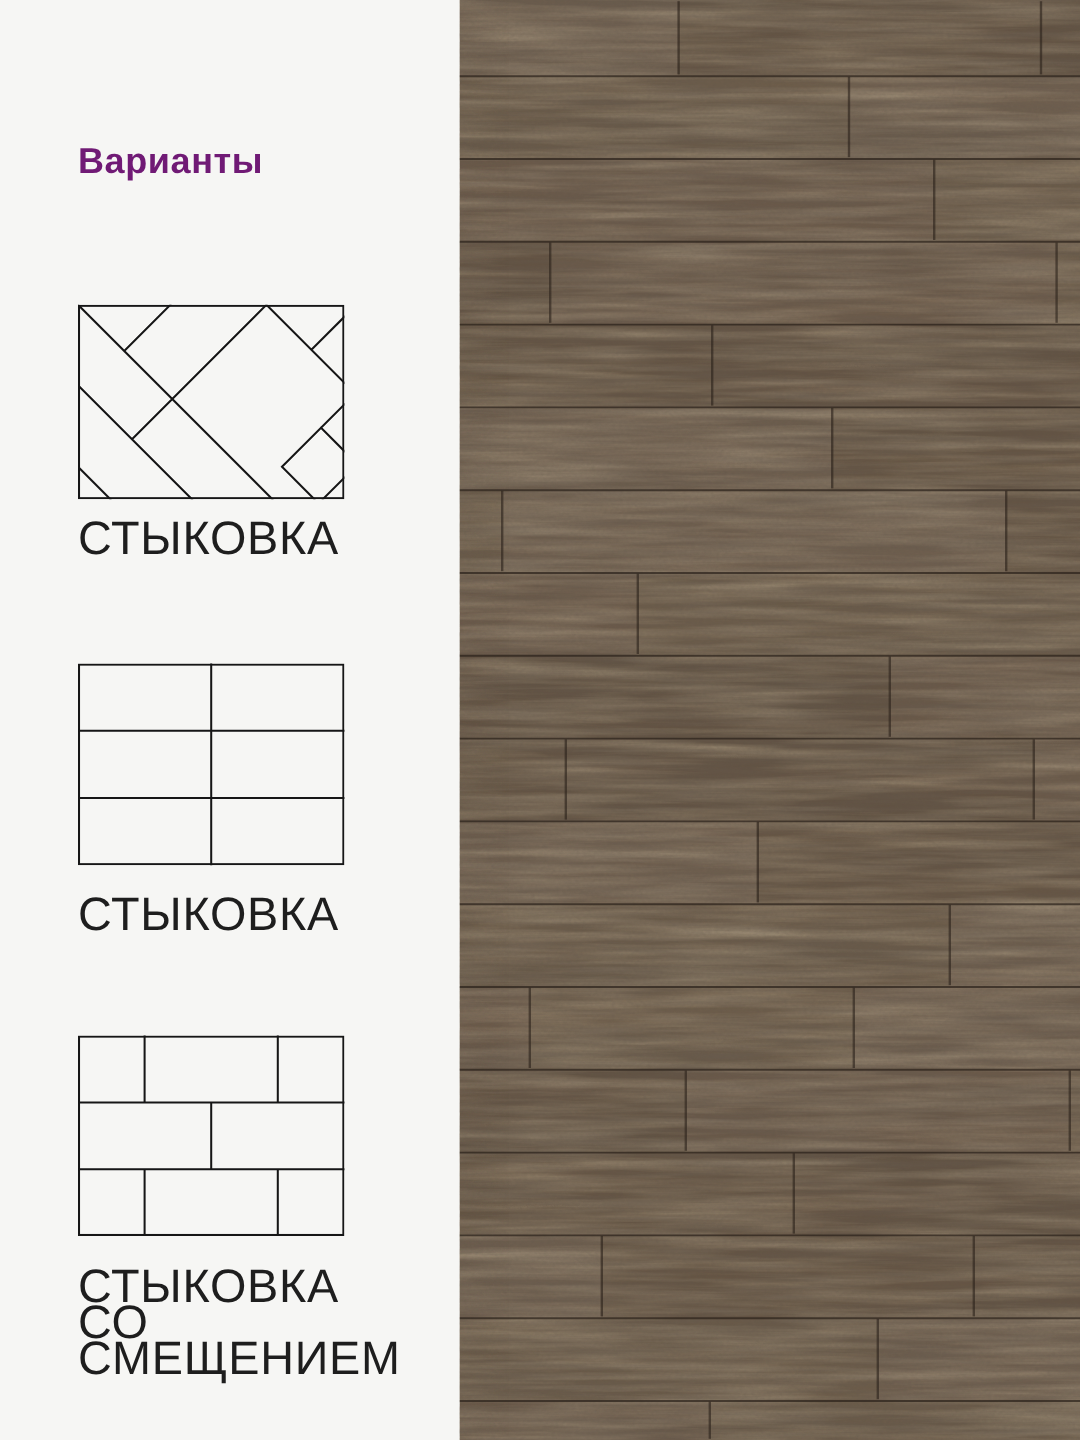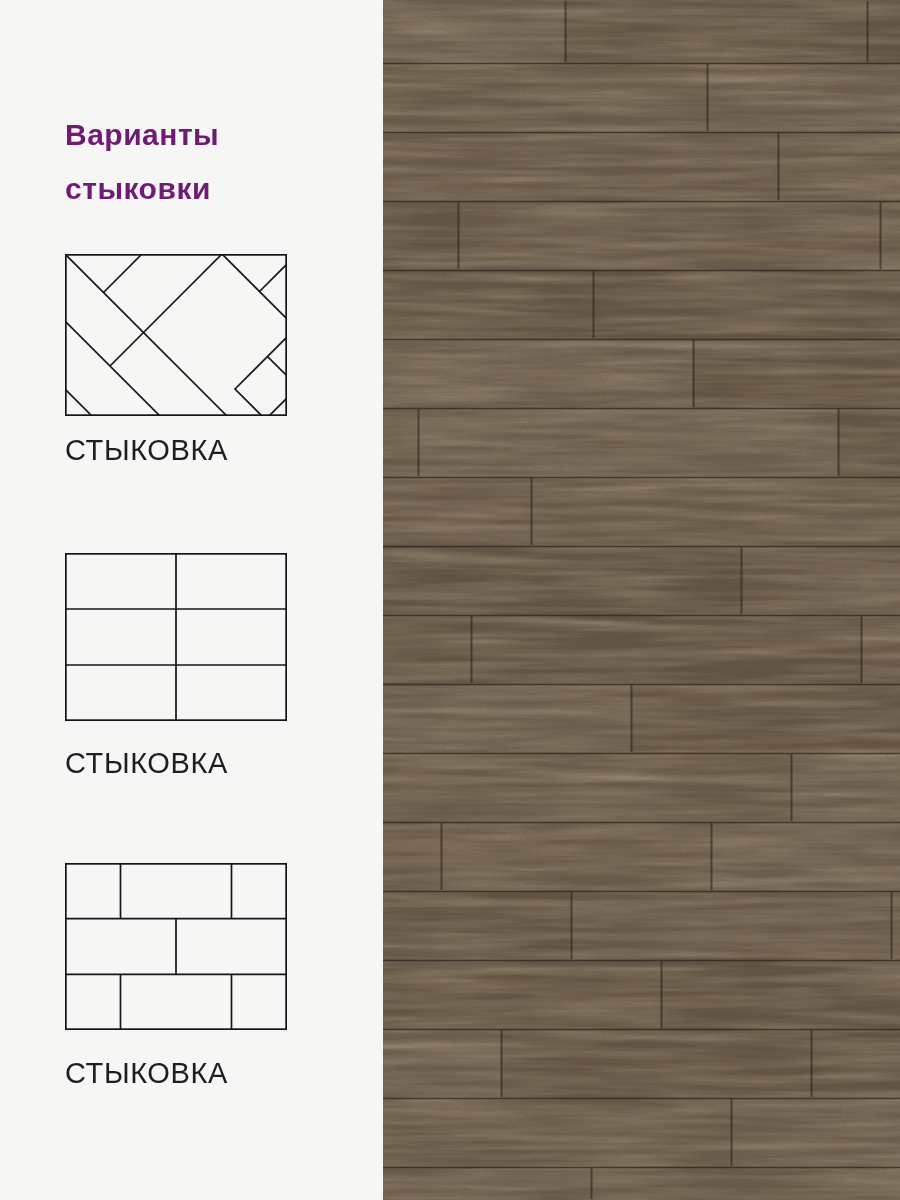--- a/index.html
+++ b/index.html
@@ -14,40 +14,39 @@
     font-size:30px;line-height:54px;font-weight:700;
     color:#701a75;letter-spacing:0.5px;margin-top:46px;
   }
   .fig{position:absolute;left:65px;}
   .fig svg{display:block;}
   .fig1{top:254px;}
   .fig2{top:553px;}
   .fig3{top:863px;}
   .cap{
     position:absolute;left:65px;
-    font-size:29px;line-height:30px;font-weight:400;
+    font-size:39px;line-height:30px;font-weight:400;
     color:#1e1e1e;letter-spacing:0.6px;
   }
   .cap1{top:435px;}
   .cap2{top:748px;}
   .cap3{top:1058px;}
   .icon-line{stroke:#161616;stroke-width:1.7;fill:none;stroke-linecap:square;}
   .wood{position:absolute;left:383px;top:0;width:517px;height:1200px;}
   .wood svg{display:block;}
 </style>
 </head>
 <body>
 
 <div class="stage">
 
   <div class="panel">
 
     <div class="title">
       <div>Варианты</div>
-      <div>стыковки</div>
     </div>
 
     <div class="fig fig1">
       <svg width="222" height="162" viewBox="0 0 222 162">
         <rect class="icon-line" x="0.85" y="0.85" width="220.3" height="160.3"></rect>
         <path class="icon-line" d="M0,0 L162,162
                                    M0,67 L95,162
                                    M0,135 L27,162
                                    M157,0 L222,65
                                    M77,0 L38.5,38.5
@@ -77,20 +76,21 @@
       <svg width="222" height="167" viewBox="0 0 222 167">
         <rect class="icon-line" x="0.85" y="0.85" width="220.3" height="165.3"></rect>
         <path class="icon-line" d="M0,55.7 L222,55.7 M0,111.3 L222,111.3
                                    M55.5,0 L55.5,55.7 M166.5,0 L166.5,55.7
                                    M111,55.7 L111,111.3
                                    M55.5,111.3 L55.5,167 M166.5,111.3 L166.5,167"></path>
       </svg>
     </div>
     <div class="cap cap3">
       <div>СТЫКОВКА</div>
+      <div>СО СМЕЩЕНИЕМ</div>
     </div>
 
   </div>
 
   <div class="wood">
     <svg id="wood-svg" width="517" height="1200" viewBox="0 0 517 1200">
       <defs>
         <filter id="fWaves" x="0" y="0" width="100%" height="100%">
           <feTurbulence type="fractalNoise" baseFrequency="0.002 0.03" numOctaves="3" seed="7"></feTurbulence>
           <feColorMatrix type="matrix" values="0 0 0 0 0.10  0 0 0 0 0.08  0 0 0 0 0.06  0.6 0.6 0.6 0 -0.55"></feColorMatrix>

